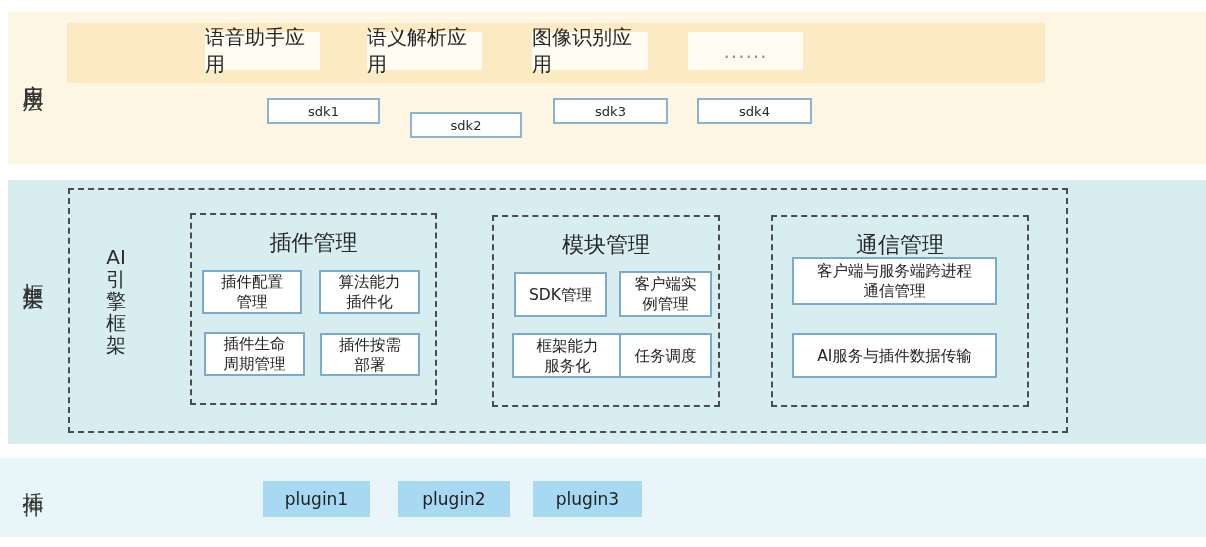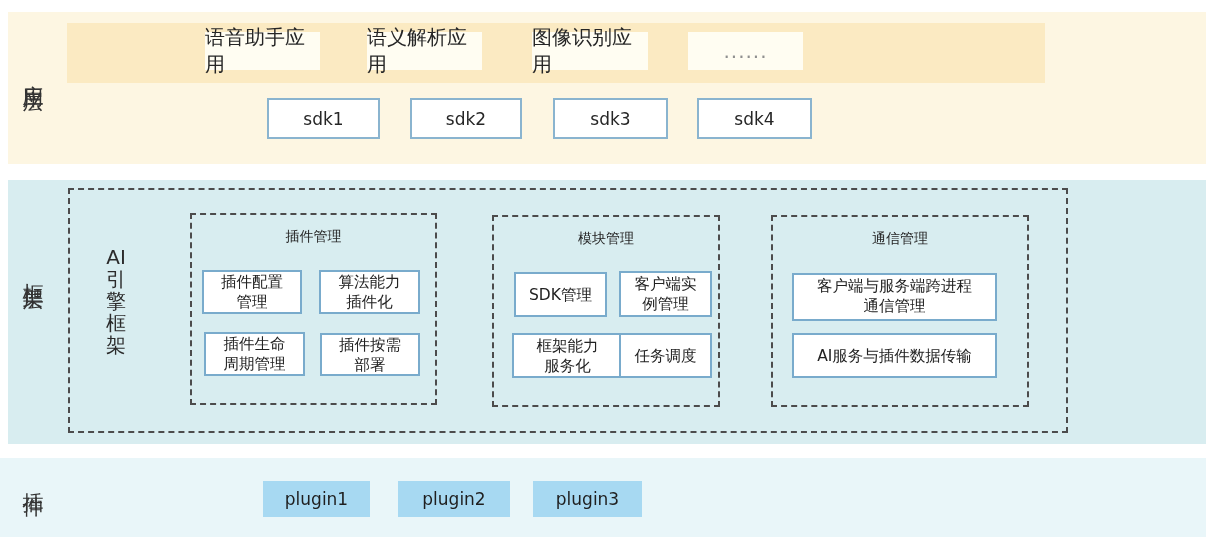--- a/index.html
+++ b/index.html
@@ -28,25 +28,25 @@
     position:absolute;top:32px;height:38px;background:#fffdf2;
     display:flex;align-items:center;justify-content:center;font-size:20px;
   }
   .app-1{left:205px;width:115px;}
   .app-2{left:367px;width:115px;}
   .app-3{left:532px;width:116px;}
   .app-4{left:688px;width:115px;color:#8f8f8f;letter-spacing:1px;}
 
   
   .sdk-box{
-    position:absolute;top:98px;height:41px;background:#ffffff;border:2px solid #8ab4cf;
-    display:flex;align-items:center;justify-content:center;font-size:17px;box-sizing:border-box;
+    position:absolute;top:98px;height:26px;background:#ffffff;border:2px solid #8ab4cf;
+    display:flex;align-items:center;justify-content:center;font-size:13px;box-sizing:border-box;
   }
   .sdk-1{left:267px;width:113px;}
-  .sdk-2{left:410px;width:112px;}
+  .sdk-2{left:410px;width:112px;margin-top:14px;}
   .sdk-3{left:553px;width:115px;}
   .sdk-4{left:697px;width:115px;}
 
   
   .outer-frame{
     position:absolute;left:68px;top:188px;width:1000px;height:245px;
     border:2px dashed #4c4c4c;box-sizing:border-box;
   }
   .engine-label{
     position:absolute;left:96px;top:246px;width:40px;text-align:center;
@@ -54,36 +54,36 @@
   }
 
   
   .group{
     position:absolute;border:2px dashed #4c4c4c;box-sizing:border-box;height:192px;top:213px;
   }
   .group-1{left:190px;width:247px;}
   .group-2{left:492px;width:228px;top:215px;}
   .group-3{left:771px;width:258px;top:215px;}
   .group-title{
-    position:absolute;left:0;right:0;top:13px;text-align:center;font-size:14px;color:#262626;
+    position:absolute;left:0;right:0;top:13px;text-align:center;font-size:22px;color:#262626;
   }
   .item-box{
     position:absolute;background:#ffffff;border:2px solid #79abcc;box-sizing:border-box;
     display:flex;flex-direction:column;align-items:center;justify-content:center;
     font-size:15.5px;line-height:20px;text-align:center;color:#222222;
   }
   .g1-i1{left:10px;top:55px;width:100px;height:44px;}
   .g1-i2{left:127px;top:55px;width:101px;height:44px;}
   .g1-i3{left:12px;top:117px;width:101px;height:44px;}
   .g1-i4{left:128px;top:118px;width:100px;height:43px;}
   .g2-i1{left:20px;top:55px;width:93px;height:45px;}
   .g2-i2{left:125px;top:54px;width:93px;height:46px;}
   .g2-i3{left:18px;top:116px;width:111px;height:45px;}
   .g2-i4{left:125px;top:116px;width:93px;height:45px;}
-  .g3-i1{left:19px;top:56px;width:205px;height:48px;font-family:Liberation Mono, monospace;}
+  .g3-i1{left:19px;top:40px;width:205px;height:48px;}
   .g3-i2{left:19px;top:116px;width:205px;height:45px;}
 
   
   .plugin-box{
     position:absolute;top:481px;height:36px;background:#a7d9f2;
     display:flex;align-items:center;justify-content:center;font-size:17px;color:#1f1f1f;
   }
   .plugin-1{left:263px;width:107px;text-align:right;}
   .plugin-2{left:398px;width:112px;}
   .plugin-3{left:533px;width:109px;}

